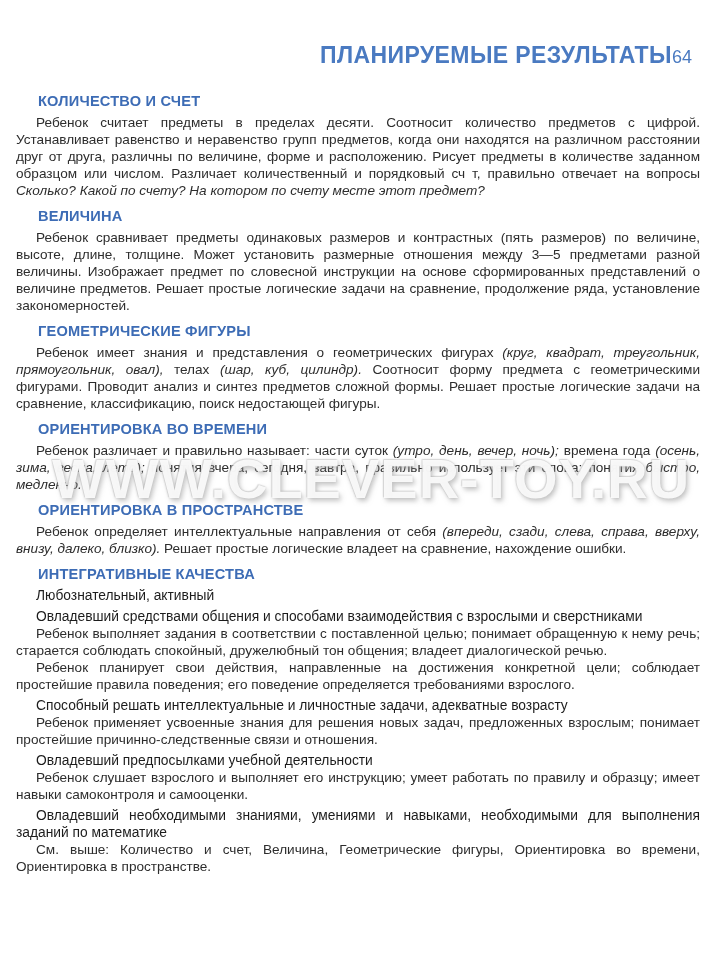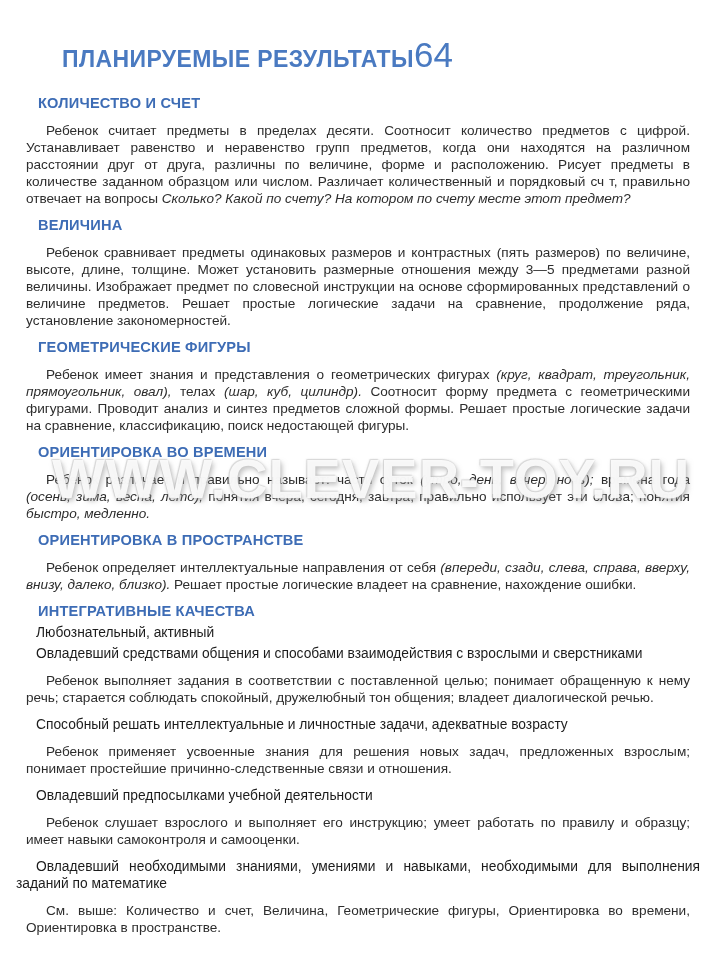--- a/index.html
+++ b/index.html
@@ -13,44 +13,44 @@
   html,body{margin:0;padding:0;background:#ffffff;}
   .page{
     position:relative;
     width:726px;height:960px;
     background:#ffffff;
     overflow:hidden;
     font-family:"Liberation Sans","DejaVu Sans",sans-serif;
     -webkit-font-smoothing:antialiased;
   }
   .header{
-    display:flex;justify-content:flex-start;align-items:baseline;
+    display:flex;justify-content:flex-end;align-items:baseline;
     padding:42px 34px 0 62px;
   }
   .doc-title{
     font-size:23px;font-weight:bold;color:var(--title-blue);
     letter-spacing:0.4px;line-height:26px;white-space:nowrap;
   }
   .page-number{
-    font-size:35px;color:var(--title-blue);line-height:26px;
+    font-size:18px;color:var(--title-blue);line-height:26px;
   }
   .content{
     padding:14px 26px 0 16px;
     color:var(--body-text);
   }
   .section-heading{
     color:var(--heading-blue);
     font-weight:bold;
     font-size:14.6px;
     line-height:17px;
     margin:9px 0 4px 22px;
     letter-spacing:0.2px;
   }
   .para{
-    margin:10px;
+    margin:0;
     font-size:13.6px;
     line-height:17px;
     text-align:justify;
     text-indent:20px;
     color:var(--body-text);
   }
   .para em{font-style:italic;}
   .subhead{
     font-weight:normal;
     font-size:13.8px;
@@ -94,20 +94,21 @@
       <div class="section-heading">ГЕОМЕТРИЧЕСКИЕ ФИГУРЫ</div>
       <p class="para"><span>Ребенок имеет знания и представления о геометрических фигурах </span><em>(круг, квадрат, треугольник, прямоугольник, овал),</em><span> телах </span><em>(шар, куб, цилиндр).</em><span> Соотносит форму предмета с геометрическими фигурами. Проводит анализ и синтез предметов сложной формы. Решает простые логические задачи на сравнение, классификацию, поиск недостающей фигуры.</span></p>
       <div class="section-heading">ОРИЕНТИРОВКА ВО ВРЕМЕНИ</div>
       <p class="para"><span>Ребенок различает и правильно называет: части суток </span><em>(утро, день, вечер, ночь);</em><span> времена года </span><em>(осень, зима, весна, лето);</em><span> понятия вчера, сегодня, завтра, правильно использует эти слова; понятия </span><em>быстро, медленно.</em></p>
       <div class="section-heading">ОРИЕНТИРОВКА В ПРОСТРАНСТВЕ</div>
       <p class="para"><span>Ребенок определяет интеллектуальные направления от себя </span><em>(впереди, сзади, слева, справа, вверху, внизу, далеко, близко).</em><span> Решает простые логические владеет на сравнение, нахождение ошибки.</span></p>
       <div class="section-heading">ИНТЕГРАТИВНЫЕ КАЧЕСТВА</div>
       <div class="subhead"><span>Любознательный, активный</span></div>
       <div class="subhead"><span>Овладевший средствами общения и способами взаимодействия с взрослыми и сверстниками</span></div>
       <p class="para"><span>Ребенок выполняет задания в соответствии с поставленной целью; понимает обращенную к нему речь; старается соблюдать спокойный, дружелюбный тон общения; владеет диалогической речью.</span></p>
+      <p class="para"><span>Ребенок планирует свои действия, направленные на достижения конкретной цели; соблюдает простейшие правила поведения; его поведение определяется требованиями взрослого.</span></p>
       <div class="subhead"><span>Способный решать интеллектуальные и личностные задачи, адекватные возрасту</span></div>
       <p class="para"><span>Ребенок применяет усвоенные знания для решения новых задач, предложенных взрослым; понимает простейшие причинно-следственные связи и отношения.</span></p>
       <div class="subhead"><span>Овладевший предпосылками учебной деятельности</span></div>
       <p class="para"><span>Ребенок слушает взрослого и выполняет его инструкцию; умеет работать по правилу и образцу; имеет навыки самоконтроля и самооценки.</span></p>
       <div class="subhead"><span>Овладевший необходимыми знаниями, умениями и навыками, необходимыми для выполнения заданий по математике</span></div>
       <p class="para"><span>См. выше: Количество и счет, Величина, Геометрические фигуры, Ориентировка во времени, Ориентировка в пространстве.</span></p>
     </div>
 
   <div class="watermark">WWW.CLEVER-TOY.RU</div>
 </div>

